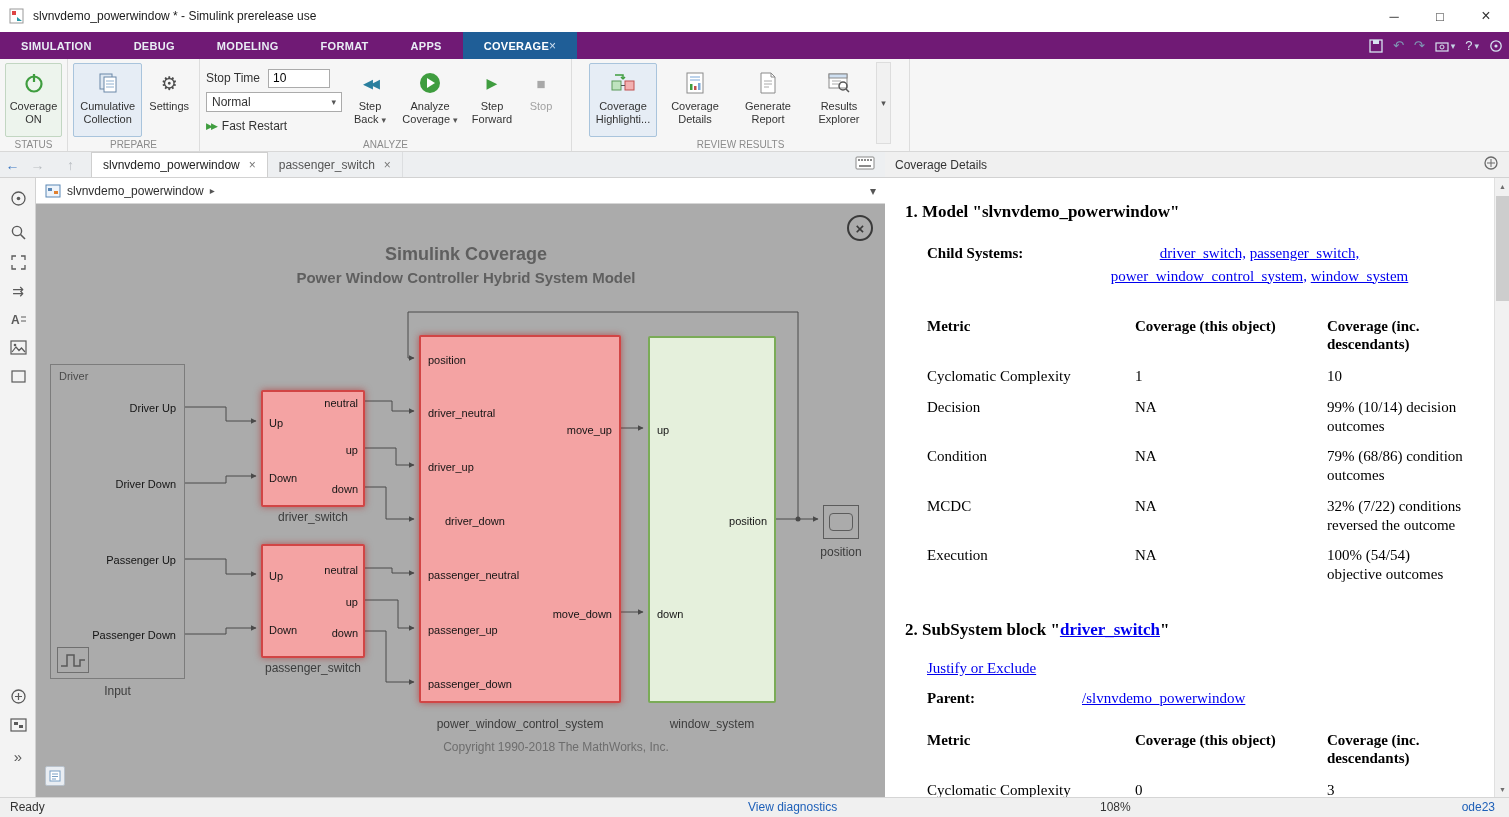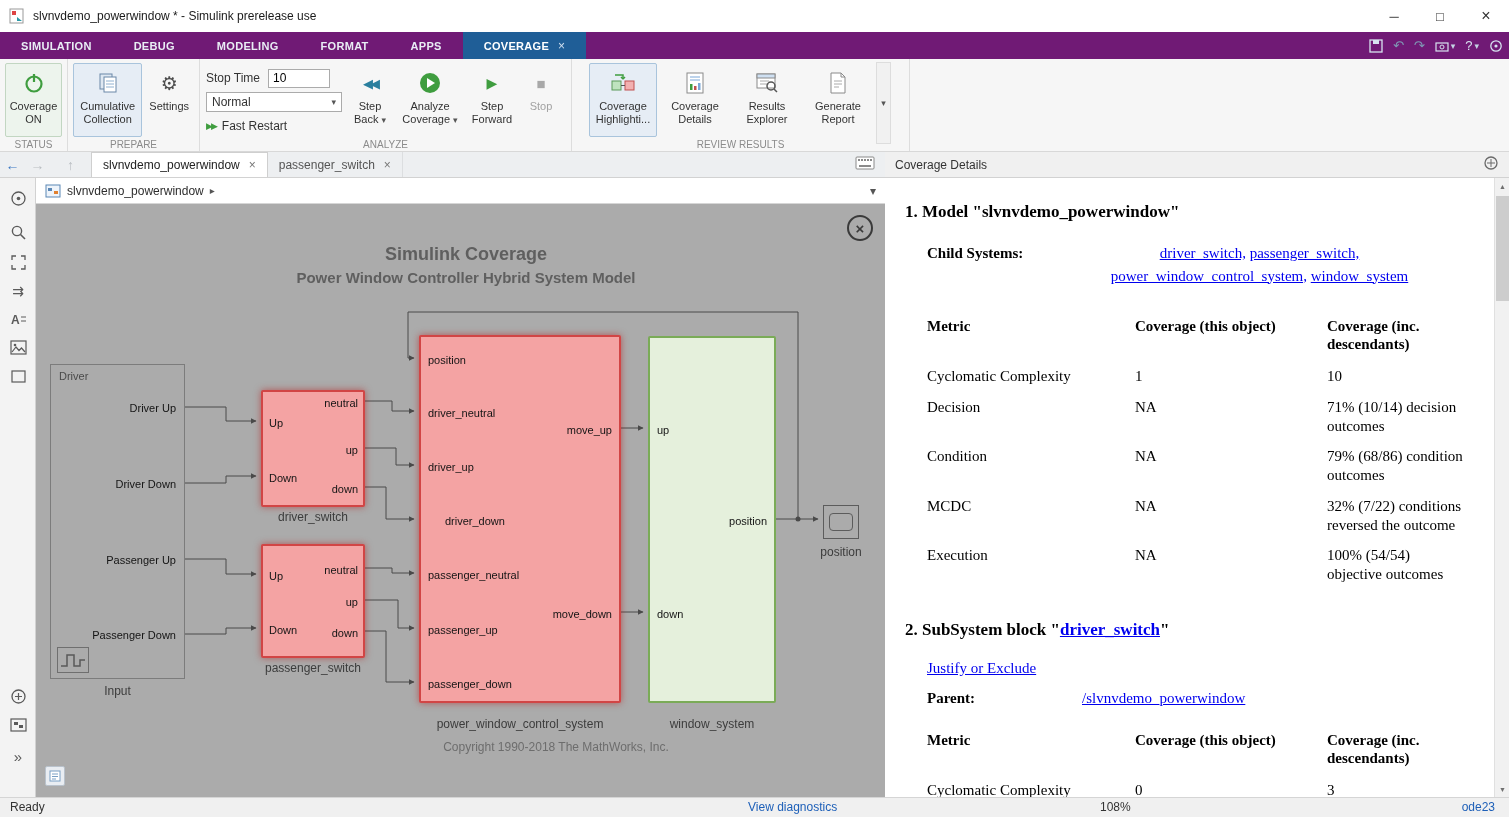--- a/index.html
+++ b/index.html
@@ -10,21 +10,21 @@
   
   .titlebar { position:absolute; top:0; left:0; right:0; height:32px; background:#fff; display:flex; align-items:center; padding-left:8px; }
   .app-ic { width:18px; height:18px; margin-right:7px; }
   .title-text { font-size:12px; color:#1a1a1a; }
   .win-btns { position:absolute; right:0; top:0; height:32px; display:flex; }
   .win-btn { width:46px; height:32px; display:flex; align-items:center; justify-content:center; font-size:13px; color:#333; cursor:default; }
 
   
   .ribbon { position:absolute; top:32px; left:0; right:0; height:27px; background:#701a75; display:flex; align-items:stretch; }
   .rtab { color:#e9eef5; font-size:11px; font-weight:bold; letter-spacing:.3px; padding:0 21px; display:flex; align-items:center; }
-  .rtab.active { background:#1f5e97; color:#fff; gap:9px; }
+  .rtab.active { background:#1f5e97; color:#fff; }
   .rtab.active .tabx { font-weight:normal; font-size:12px; color:#cfe0f0; }
   .qa { position:absolute; right:6px; top:0; height:27px; display:flex; align-items:center; gap:10px; }
   .qa .qi { display:flex; align-items:center; color:#d7e3f0; font-size:13px; gap:2px; }
   .qa .dim { color:#7f9ab5; }
   .qa .dd { font-size:9px; color:#c4d4e4; }
 
   
   .toolstrip { position:absolute; top:59px; left:0; right:0; height:93px; background:#f6f6f6; border-bottom:1px solid #d8d8d8; display:flex; }
   .ts-group { position:relative; height:100%; border-right:1px solid #ddd; padding:3px 4px 16px 4px; display:flex; align-items:flex-start; }
   .ts-fill { flex:1; border-right:none; }
@@ -278,44 +278,44 @@
               <rect x="4" y="2" width="16" height="20" fill="#fff" stroke="#8a8a8a"></rect>
               <line x1="7" y1="6" x2="17" y2="6" stroke="#7aa7d8"></line>
               <line x1="7" y1="9" x2="17" y2="9" stroke="#7aa7d8"></line>
               <rect x="7" y="13" width="2.5" height="6" fill="#3f9d3f"></rect>
               <rect x="11" y="15" width="2.5" height="4" fill="#c05050"></rect>
               <rect x="15" y="12" width="2.5" height="7" fill="#7aa7d8"></rect>
             </svg>
         </span>
         <span>Coverage Details</span>
       </div>
+      <div class="bigbtn" style="width:70px">
+        <span class="ic">
+          <svg width="24" height="24" viewBox="0 0 24 24">
+              <path d="M5,2 h10 l4,4 v16 h-14 z" fill="#fff" stroke="#8a8a8a"></path>
+              <path d="M15,2 v4 h4" fill="none" stroke="#8a8a8a"></path>
+              <line x1="8" y1="10" x2="16" y2="10" stroke="#aaa"></line>
+              <line x1="8" y1="13" x2="16" y2="13" stroke="#aaa"></line>
+              <line x1="8" y1="16" x2="13" y2="16" stroke="#aaa"></line>
+            </svg>
+        </span>
+        <span>Generate Report</span>
+      </div>
       <div class="bigbtn" style="width:68px">
         <span class="ic">
           <svg width="24" height="24" viewBox="0 0 24 24">
               <rect x="2" y="3" width="18" height="14" fill="#fff" stroke="#8a8a8a"></rect>
               <rect x="2" y="3" width="18" height="4" fill="#cfe0f2" stroke="#8a8a8a"></rect>
               <line x1="5" y1="10" x2="14" y2="10" stroke="#aaa"></line>
               <line x1="5" y1="13" x2="14" y2="13" stroke="#aaa"></line>
               <circle cx="16" cy="15" r="4" fill="none" stroke="#555" stroke-width="1.5"></circle>
               <line x1="19" y1="18" x2="22" y2="21" stroke="#555" stroke-width="1.5"></line>
             </svg>
         </span>
         <span>Results Explorer</span>
-      </div>
-      <div class="bigbtn" style="width:70px">
-        <span class="ic">
-          <svg width="24" height="24" viewBox="0 0 24 24">
-              <path d="M5,2 h10 l4,4 v16 h-14 z" fill="#fff" stroke="#8a8a8a"></path>
-              <path d="M15,2 v4 h4" fill="none" stroke="#8a8a8a"></path>
-              <line x1="8" y1="10" x2="16" y2="10" stroke="#aaa"></line>
-              <line x1="8" y1="13" x2="16" y2="13" stroke="#aaa"></line>
-              <line x1="8" y1="16" x2="13" y2="16" stroke="#aaa"></line>
-            </svg>
-        </span>
-        <span>Generate Report</span>
       </div>
       <div class="gal-more">
           <span class="dd">▾</span>
         </div>
       <div class="ts-label">REVIEW RESULTS</div>
     </div>
 
     <div class="ts-group ts-fill"></div>
   </div>
 
@@ -558,21 +558,21 @@
         <th>Coverage (inc. descendants)</th>
       </tr>
       <tr>
         <td>Cyclomatic Complexity</td>
         <td>1</td>
         <td>10</td>
       </tr>
       <tr>
         <td>Decision</td>
         <td>NA</td>
-        <td>71% (10/14) decision outcomes</td>
+        <td>99% (10/14) decision outcomes</td>
       </tr>
       <tr>
         <td>Condition</td>
         <td>NA</td>
         <td>79% (68/86) condition outcomes</td>
       </tr>
       <tr>
         <td>MCDC</td>
         <td>NA</td>
         <td>32% (7/22) conditions reversed the outcome</td>

